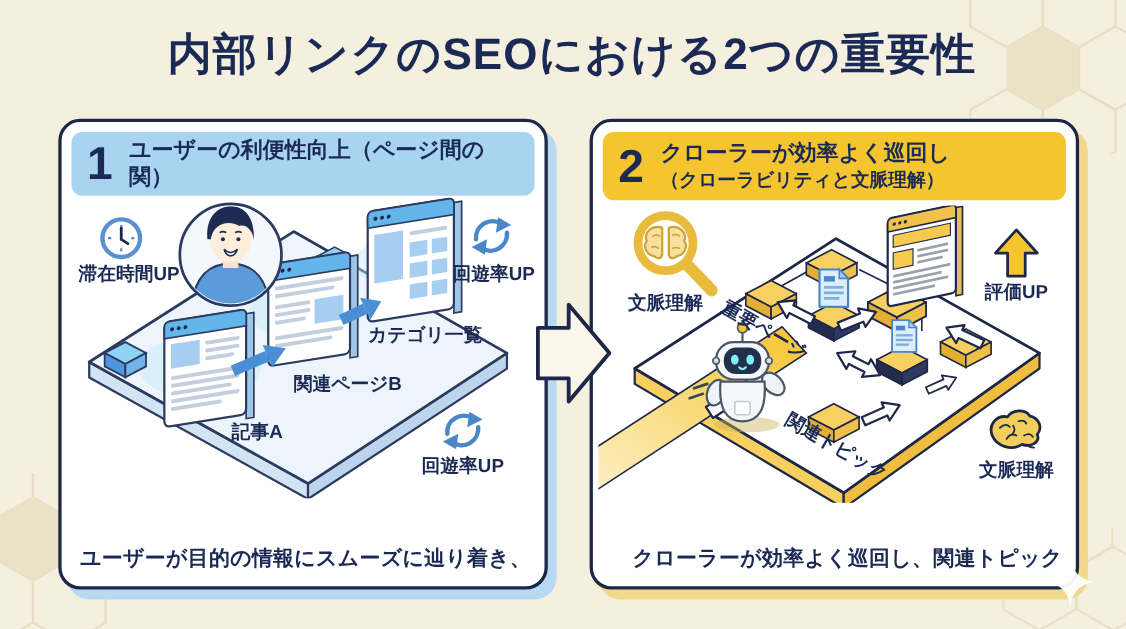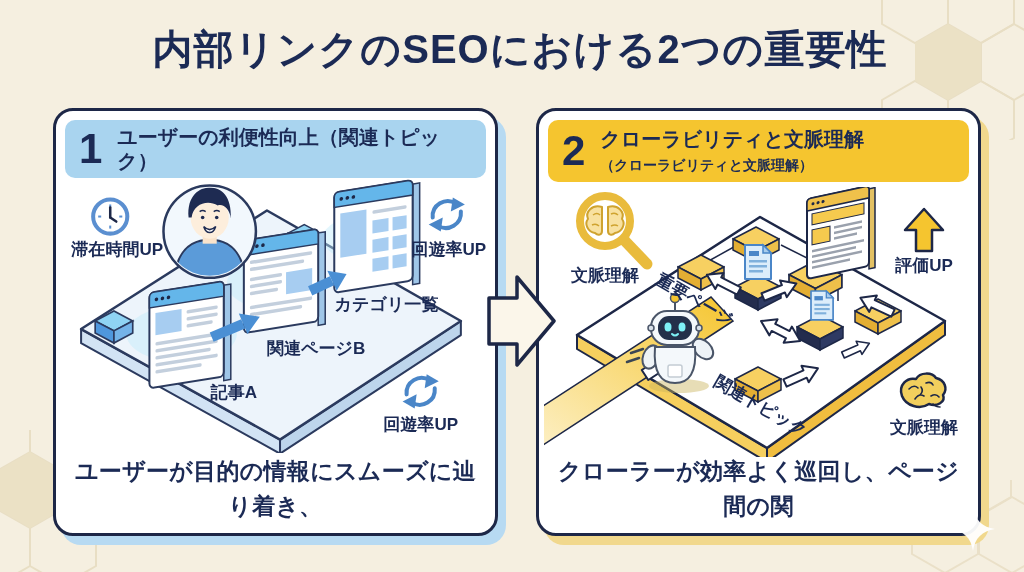--- a/index.html
+++ b/index.html
@@ -15,29 +15,29 @@
     border:3px solid #1d2747;border-radius:20px;box-sizing:border-box;}
   .panel.left{left:53px;box-shadow:8px 9px 0 #b7daf2;}
   .panel.right{left:536px;box-shadow:8px 9px 0 #f1d88d;}
 
   .panel-header{margin:9px 9px 0 9px;border-radius:10px;display:flex;align-items:center;
     gap:15px;padding:5px 14px;box-sizing:border-box;}
   .panel.left .panel-header{background:#a9d4ef;min-height:50px;}
   .panel.right .panel-header{background:#f5c52f;min-height:62px;}
   .panel-num{font-size:42px;font-weight:900;color:#1b2a55;line-height:1;}
   .panel-heading{font-size:20px;font-weight:900;color:#1b2a55;line-height:1.2;}
-  .panel-heading .line2{font-size:14px;}
+  .panel-heading .line2{font-size:17px;}
 
   .diagram{position:absolute;left:5px;width:430px;}
   .panel.left .diagram{top:66px;}
   .panel.right .diagram{top:76px;}
   .diagram text{font-weight:800;fill:#1b2a55;font-size:17px;}
 
-  .panel-desc{position:absolute;left:12px;right:12px;bottom:10px;text-align:center;
-    font-size:23px;font-weight:800;color:#1b2a55;line-height:1.5;letter-spacing:0.3px;}
+  .panel-desc{position:absolute;left:12px;right:12px;bottom:10px;text-align:right;
+    font-size:19px;font-weight:800;color:#1b2a55;line-height:1.5;letter-spacing:0.3px;}
 
   .flow-arrow{position:absolute;left:486px;top:272px;z-index:6;}
   .sparkle{position:absolute;left:950px;top:506px;z-index:7;}
 </style>
 </head>
 <body>
 
 <div class="canvas">
 
   <svg class="hex-corner" style="left:880px;top:0;" width="144" height="140" viewBox="880 0 144 140">
@@ -66,21 +66,21 @@
       <polygon points="1012,497 1045,516 1045,554 1012,573 979,554 979,516"></polygon>
       <polygon points="978,440 1011,459 1011,497 978,516 945,497 945,459"></polygon>
     </g>
   </svg>
 
   <div class="main-title">内部リンクのSEOにおける2つの重要性</div>
 
   <div class="panel left">
     <div class="panel-header">
       <span class="panel-num">1</span>
-      <span class="panel-heading">ユーザーの利便性向上（関連トピック）</span>
+      <span class="panel-heading">ユーザーの利便性向上（ページ間の関）</span>
     </div>
 
     <svg class="diagram" width="430" height="276" viewBox="0 0 428 272">
 
       <g>
         <polygon points="20,150 218,260 218,274 20,164" fill="#d2e3f4" stroke="#2b3a5e" stroke-width="2" stroke-linejoin="round"></polygon>
         <polygon points="218,260 398,142 398,156 218,274" fill="#bdd5ec" stroke="#2b3a5e" stroke-width="2" stroke-linejoin="round"></polygon>
         <polygon points="205,32 398,142 218,260 20,150" fill="#edf4fb" stroke="#2b3a5e" stroke-width="2.5" stroke-linejoin="round"></polygon>
       </g>
       <ellipse cx="120" cy="155" rx="55" ry="28" fill="#c2ebfa" opacity="0.45"></ellipse>
@@ -212,21 +212,21 @@
 
     <div class="panel-desc">
       <span>ユーザーが目的の情報にスムーズに辿り着き、</span><br>
     </div>
   </div>
 
   <div class="panel right">
     <div class="panel-header">
       <span class="panel-num">2</span>
       <span class="panel-heading">
-        <span>クローラビリティと文脈理解</span><br>
+        <span>クローラーが効率よく巡回し</span><br>
         <span class="line2">（クローラビリティと文脈理解）</span>
       </span>
     </div>
 
     <svg class="diagram" width="430" height="270" viewBox="0 0 428 270">
       <defs>
         <linearGradient id="roadGrad" x1="0" y1="1" x2="1" y2="0">
           <stop offset="0" stop-color="#fdf2cd"></stop>
             <stop offset="1" stop-color="#f5c52f"></stop>
         </linearGradient>
@@ -349,21 +349,21 @@
       <text x="379" y="84" text-anchor="middle">評価UP</text>
 
       <g transform="translate(378,206)">
         <path d="M-21,3 C-25,-8 -16,-16 -7,-14 C-3,-21 9,-21 13,-15 C22,-13 25,-4 20,2 C23,9 14,14 6,11 C-3,17 -17,13 -21,3 Z" fill="#f2cf5d" stroke="#1d2747" stroke-width="2.5" stroke-linejoin="round"></path>
         <path d="M-14,-4 q5,-5 9,-1 M-8,6 q4,-6 9,-3 M3,-10 q5,-2 7,2 M8,3 q5,-3 8,1 M-2,-6 q3,4 -1,8 M10,11 q3,3 7,3" stroke="#1d2747" stroke-width="1.6" fill="none" stroke-linecap="round"></path>
       </g>
       <text x="379" y="246" text-anchor="middle">文脈理解</text>
     </svg>
 
     <div class="panel-desc">
-      <span>クローラーが効率よく巡回し、ページ間の関</span><br>
+      <span>クローラーが効率よく巡回し、関連トピック</span><br>
     </div>
   </div>
 
   <svg class="flow-arrow" width="72" height="98" viewBox="0 0 72 98">
     <polygon points="3,26 31,26 31,5 68,49 31,93 31,72 3,72" fill="#fbf6ea" stroke="#1d2747" stroke-width="3.5" stroke-linejoin="round"></polygon>
   </svg>
 
   <svg class="sparkle" width="46" height="46" viewBox="0 0 46 46">
     <path d="M23,1 C25,14 32,21 45,23 C32,25 25,32 23,45 C21,32 14,25 1,23 C14,21 21,14 23,1 Z" fill="#ffffff" opacity="0.95"></path>
   </svg>

